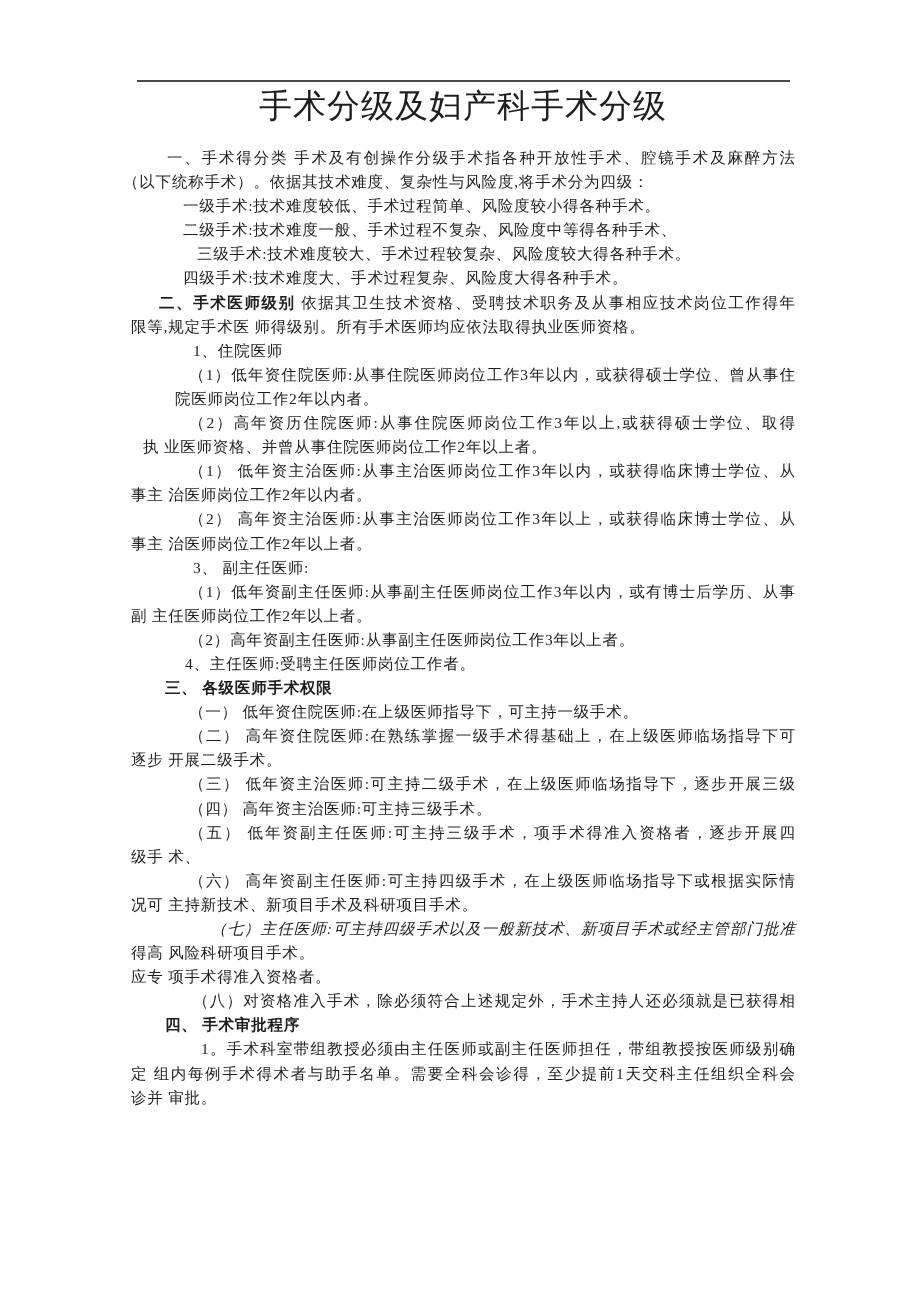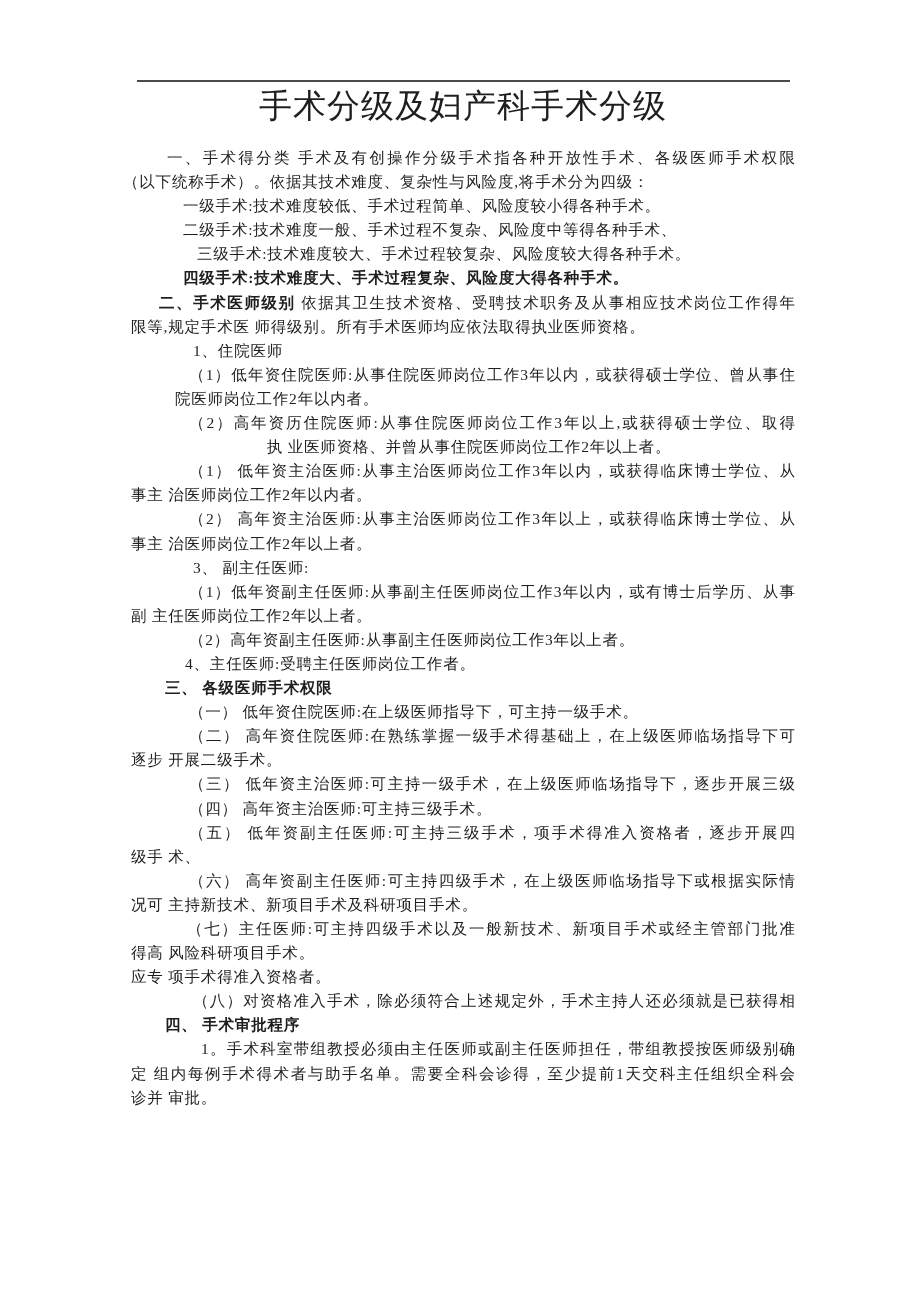--- a/index.html
+++ b/index.html
@@ -56,53 +56,53 @@
   }
 </style>
 </head>
 <body>
 
 <div class="page" style="background: rgb(255, 255, 255); color: rgb(30, 30, 30);">
   <div class="doc">
     <hr class="divider" style="border-top-color: rgb(74, 74, 74);">
     <h1 class="title">手术分级及妇产科手术分级</h1>
     <div class="body">
-        <div class="line justify" style="margin-left: 36px;">一、手术得分类 手术及有创操作分级手术指各种开放性手术、各级医师手术权限</div>
+        <div class="line justify" style="margin-left: 36px;">一、手术得分类 手术及有创操作分级手术指各种开放性手术、腔镜手术及麻醉方法</div>
         <div class="line" style="margin-left: -8px;">（以下统称手术）。依据其技术难度、复杂性与风险度,将手术分为四级：</div>
         <div class="line" style="margin-left: 52px;">一级手术:技术难度较低、手术过程简单、风险度较小得各种手术。</div>
         <div class="line" style="margin-left: 52px;">二级手术:技术难度一般、手术过程不复杂、风险度中等得各种手术、</div>
         <div class="line" style="margin-left: 66px;">三级手术:技术难度较大、手术过程较复杂、风险度较大得各种手术。</div>
-        <div class="line" style="margin-left: 52px; font-weight: bold;">四级手术:技术难度大、手术过程复杂、风险度大得各种手术。</div>
+        <div class="line" style="margin-left: 52px;">四级手术:技术难度大、手术过程复杂、风险度大得各种手术。</div>
         <div class="line justify" style="margin-left: 28px;"><b>二、手术医师级别</b> 依据其卫生技术资格、受聘技术职务及从事相应技术岗位工作得年</div>
         <div class="line" style="margin-left: 0px;">限等,规定手术医 师得级别。所有手术医师均应依法取得执业医师资格。</div>
         <div class="line" style="margin-left: 62px;">1、住院医师</div>
         <div class="line justify" style="margin-left: 58px;">（1）低年资住院医师:从事住院医师岗位工作3年以内，或获得硕士学位、曾从事住</div>
         <div class="line" style="margin-left: 0px; padding-left: 44px;">院医师岗位工作2年以内者。</div>
         <div class="line justify" style="margin-left: 58px;">（2）高年资历住院医师:从事住院医师岗位工作3年以上,或获得硕士学位、取得</div>
-        <div class="line" style="margin-left: 12px; text-align: center;">执 业医师资格、并曾从事住院医师岗位工作2年以上者。</div>
+        <div class="line" style="margin-left: 12px;">执 业医师资格、并曾从事住院医师岗位工作2年以上者。</div>
         <div class="line justify" style="margin-left: 58px;">（1） 低年资主治医师:从事主治医师岗位工作3年以内，或获得临床博士学位、从</div>
         <div class="line" style="margin-left: 0px;">事主 治医师岗位工作2年以内者。</div>
         <div class="line justify" style="margin-left: 58px;">（2） 高年资主治医师:从事主治医师岗位工作3年以上，或获得临床博士学位、从</div>
         <div class="line" style="margin-left: 0px;">事主 治医师岗位工作2年以上者。</div>
         <div class="line" style="margin-left: 62px;">3、 副主任医师:</div>
         <div class="line justify" style="margin-left: 58px;">（1）低年资副主任医师:从事副主任医师岗位工作3年以内，或有博士后学历、从事</div>
         <div class="line" style="margin-left: 0px;">副 主任医师岗位工作2年以上者。</div>
         <div class="line" style="margin-left: 58px;">（2）高年资副主任医师:从事副主任医师岗位工作3年以上者。</div>
         <div class="line" style="margin-left: 54px;">4、主任医师:受聘主任医师岗位工作者。</div>
         <div class="line bold" style="margin-left: 34px;">三、 各级医师手术权限</div>
         <div class="line" style="margin-left: 58px;">（一） 低年资住院医师:在上级医师指导下，可主持一级手术。</div>
         <div class="line justify" style="margin-left: 58px;">（二） 高年资住院医师:在熟练掌握一级手术得基础上，在上级医师临场指导下可</div>
         <div class="line" style="margin-left: 0px;">逐步 开展二级手术。</div>
-        <div class="line justify" style="margin-left: 58px;">（三） 低年资主治医师:可主持一级手术，在上级医师临场指导下，逐步开展三级</div>
+        <div class="line justify" style="margin-left: 58px;">（三） 低年资主治医师:可主持二级手术，在上级医师临场指导下，逐步开展三级</div>
         <div class="line" style="margin-left: 58px;">（四） 高年资主治医师:可主持三级手术。</div>
         <div class="line justify" style="margin-left: 58px;">（五） 低年资副主任医师:可主持三级手术，项手术得准入资格者，逐步开展四</div>
         <div class="line" style="margin-left: 0px;">级手 术、</div>
         <div class="line justify" style="margin-left: 58px;">（六） 高年资副主任医师:可主持四级手术，在上级医师临场指导下或根据实际情</div>
         <div class="line" style="margin-left: 0px;">况可 主持新技术、新项目手术及科研项目手术。</div>
-        <div class="line justify" style="margin-left: 56px;">（七）主任医师:可主持四级手术以及一般新技术、新项目手术或经主管部门批准</div>
+        <div class="line justify" style="margin-left: 80px; font-style: italic;">（七）主任医师:可主持四级手术以及一般新技术、新项目手术或经主管部门批准</div>
         <div class="line" style="margin-left: 0px;">得高 风险科研项目手术。</div>
         <div class="line" style="margin-left: 0px;">应专 项手术得准入资格者。</div>
         <div class="line justify" style="margin-left: 62px;">（八）对资格准入手术，除必须符合上述规定外，手术主持人还必须就是已获得相</div>
         <div class="line bold" style="margin-left: 34px;">四、 手术审批程序</div>
         <div class="line justify" style="margin-left: 70px;">1。手术科室带组教授必须由主任医师或副主任医师担任，带组教授按医师级别确</div>
         <div class="line justify" style="margin-left: 0px;">定 组内每例手术得术者与助手名单。需要全科会诊得，至少提前1天交科主任组织全科会</div>
         <div class="line" style="margin-left: 0px;">诊并 审批。</div>
       </div>
   </div>
 </div>

